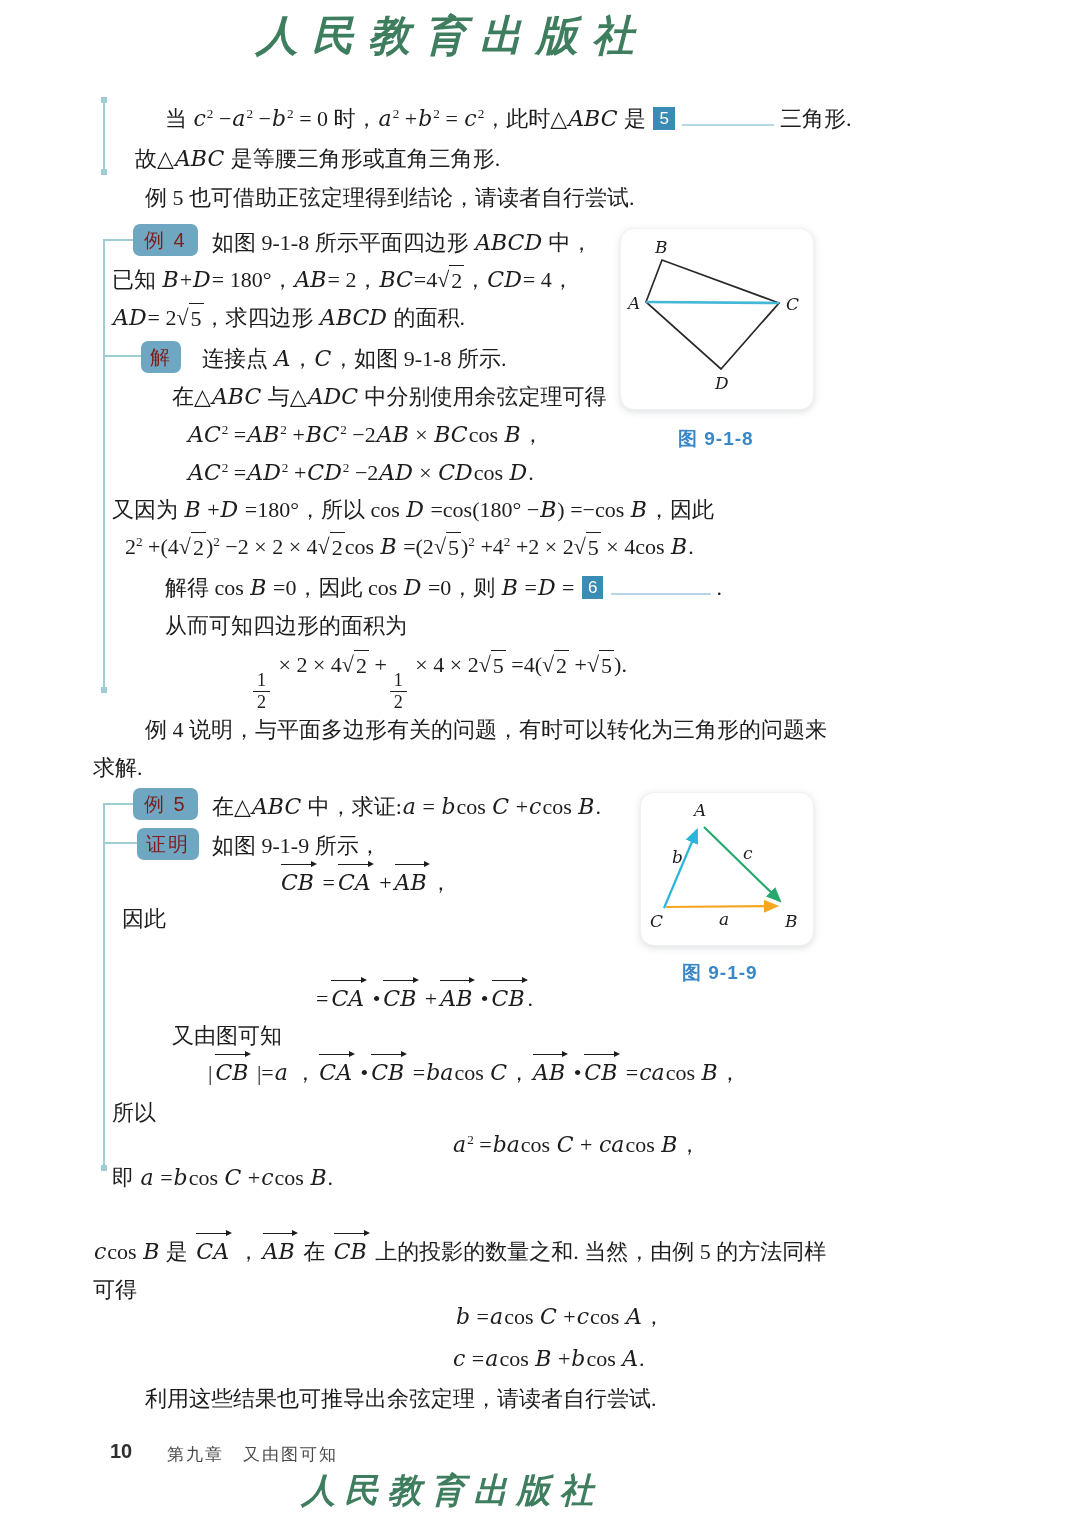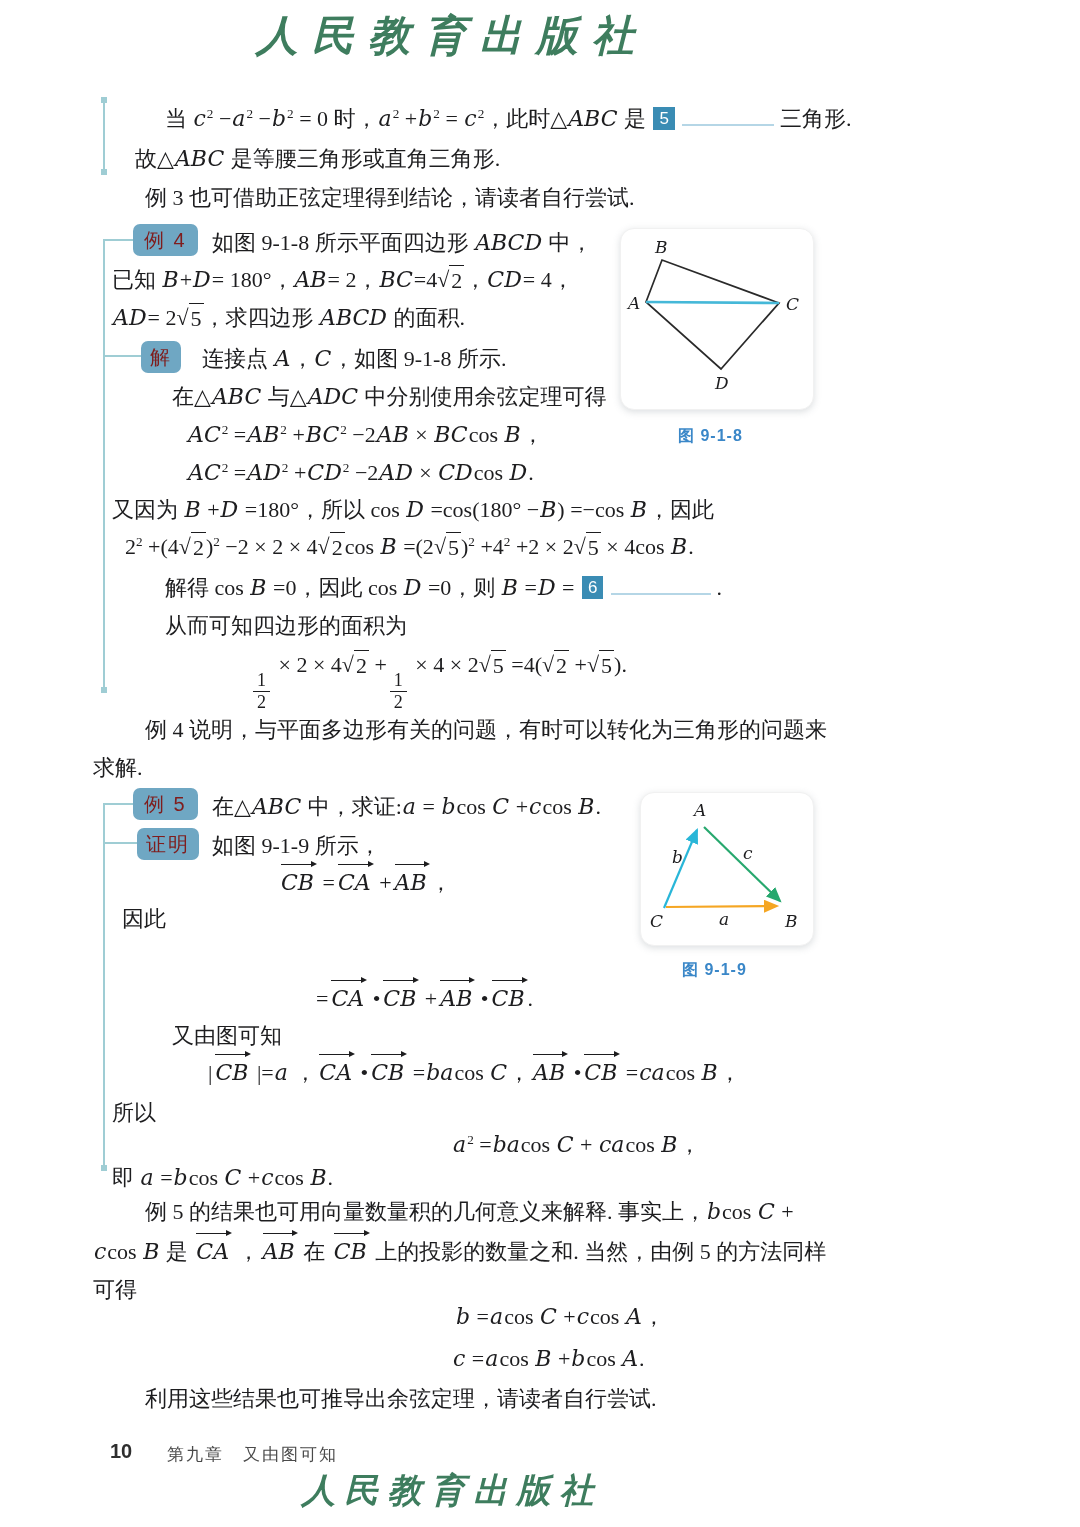--- a/index.html
+++ b/index.html
@@ -18,21 +18,21 @@
   .frac{display:inline-flex;flex-direction:column;text-align:center;vertical-align:-0.75em;
         font-size:0.82em;line-height:1.18;margin:0 3px;}
   .frac .fn{border-bottom:1.5px solid #1d1d1f;padding:0 4px;}
   .qnum{display:inline-block;background:#3a8cb4;color:#fff;font-size:17px;line-height:23px;
         padding:0 6px;margin:0 2px;vertical-align:2px;font-family:"Liberation Sans",sans-serif;}
   .blank{display:inline-block;border-bottom:2px solid #b5d6e6;height:16px;}
   .badge{position:absolute;background:#6fa7c3;color:#7f1d1d;border-radius:7px;font-size:20px;
          line-height:1;padding:6px 11px;font-family:"Liberation Sans",sans-serif;letter-spacing:2px;}
   .panel{position:absolute;background:#fff;border:1px solid #f1f1f1;border-radius:14px;
          box-shadow:0 2px 7px rgba(140,150,155,0.30);}
-  .figcap{position:absolute;color:#3a87c8;font-weight:bold;font-size:16px;
+  .figcap{position:absolute;color:#3a87c8;font-weight:bold;font-size:19px;
           font-family:"Liberation Sans",sans-serif;letter-spacing:1px;}
   .vline,.hline,.dotq{position:absolute;background:#9fcdd4;}
   .vline{width:2px;}
   .hline{height:2px;}
   .dotq{width:6px;height:6px;}
   .logo{position:absolute;left:0;width:100%;text-align:center;color:#3e7d5e;
         font-family:"DejaVu Serif",serif;font-style:italic;font-weight:bold;}
   #logo-top{top:8px;font-size:42px;letter-spacing:14px;}
   #logo-bottom{top:1468px;font-size:34px;letter-spacing:9px;}
   .pageno{position:absolute;font-family:"Liberation Sans",sans-serif;font-weight:bold;
@@ -62,21 +62,21 @@
   <div class="hline" style="left:103px;top:842px;width:35px;"></div>
   <div class="dotq" style="left:101px;top:1165px;"></div>
 
   <div class="ln" style="left:165px;top:104px;">
     <span>当 <i>c</i><sup>2</sup> −<i>a</i><sup>2</sup> −<i>b</i><sup>2</sup> = 0 时，<i>a</i><sup>2</sup> +<i>b</i><sup>2</sup> = <i>c</i><sup>2</sup>，此时△<i>ABC</i> 是</span>
     <span class="qnum">5</span>
     <span class="blank" style="width:92px;"></span>
     <span>三角形.</span>
   </div>
   <div class="ln" style="left:135px;top:144px;">故△<i>ABC</i> 是等腰三角形或直角三角形.</div>
-  <div class="ln" style="left:145px;top:183px;">例 3 也可借助正弦定理得到结论，请读者自行尝试.</div>
+  <div class="ln" style="left:145px;top:183px;">例 5 也可借助正弦定理得到结论，请读者自行尝试.</div>
 
   <div class="badge" style="left:133px;top:224px;">例 4</div>
   <div class="ln" style="left:212px;top:228px;">如图 9-1-8 所示平面四边形 <i>ABCD</i> 中，</div>
   <div class="ln" style="left:112px;top:265px;">已知 <i>B</i>+<i>D</i>= 180°，<i>AB</i>= 2，<i>BC</i>=4<span class="sqrt">
         <span class="rx">√</span>
         <span class="rc">2</span>
       </span>，<i>CD</i>= 4，</div>
   <div class="ln" style="left:112px;top:303px;"><i>AD</i>= 2<span class="sqrt">
         <span class="rx">√</span>
         <span class="rc">5</span>
@@ -174,21 +174,20 @@
       <text x="53" y="23">A</text>
       <text x="9" y="134">C</text>
       <text x="144" y="134">B</text>
       <text x="31" y="70" fill="#29b6d8">b</text>
       <text x="102" y="66" fill="#27a86e">c</text>
       <text x="78" y="132" fill="#f5a623">a</text>
     </svg>
   </div>
   <div class="figcap" style="left:682px;top:960px;">图 9-1-9</div>
 
-  <div class="ln" style="left:145px;top:1197px;">例 5 的结果也可用向量数量积的几何意义来解释. 事实上，<i>b</i>cos <i>C</i> +</div>
   <div class="ln" style="left:93px;top:1237px;"><i>c</i>cos <i>B</i> 是 <span class="vec"><i>CA</i></span> ，<span class="vec"><i>AB</i></span> 在 <span class="vec"><i>CB</i></span> 上的投影的数量之和. 当然，由例 5 的方法同样</div>
   <div class="ln" style="left:93px;top:1275px;font-family:Liberation Serif, serif;">可得</div>
   <div class="ln" style="left:455px;top:1302px;"><i>b</i> =<i>a</i>cos <i>C</i> +<i>c</i>cos <i>A</i>，</div>
   <div class="ln" style="left:452px;top:1344px;"><i>c</i> =<i>a</i>cos <i>B</i> +<i>b</i>cos <i>A</i>.</div>
   <div class="ln" style="left:145px;top:1384px;">利用这些结果也可推导出余弦定理，请读者自行尝试.</div>
 
   <div class="pageno" style="left:110px;top:1440px;">10</div>
   <div class="chapter" style="left:167px;top:1443px;">第九章　又由图可知</div>
 
   <div id="logo-bottom" class="logo">人民教育出版社</div>

